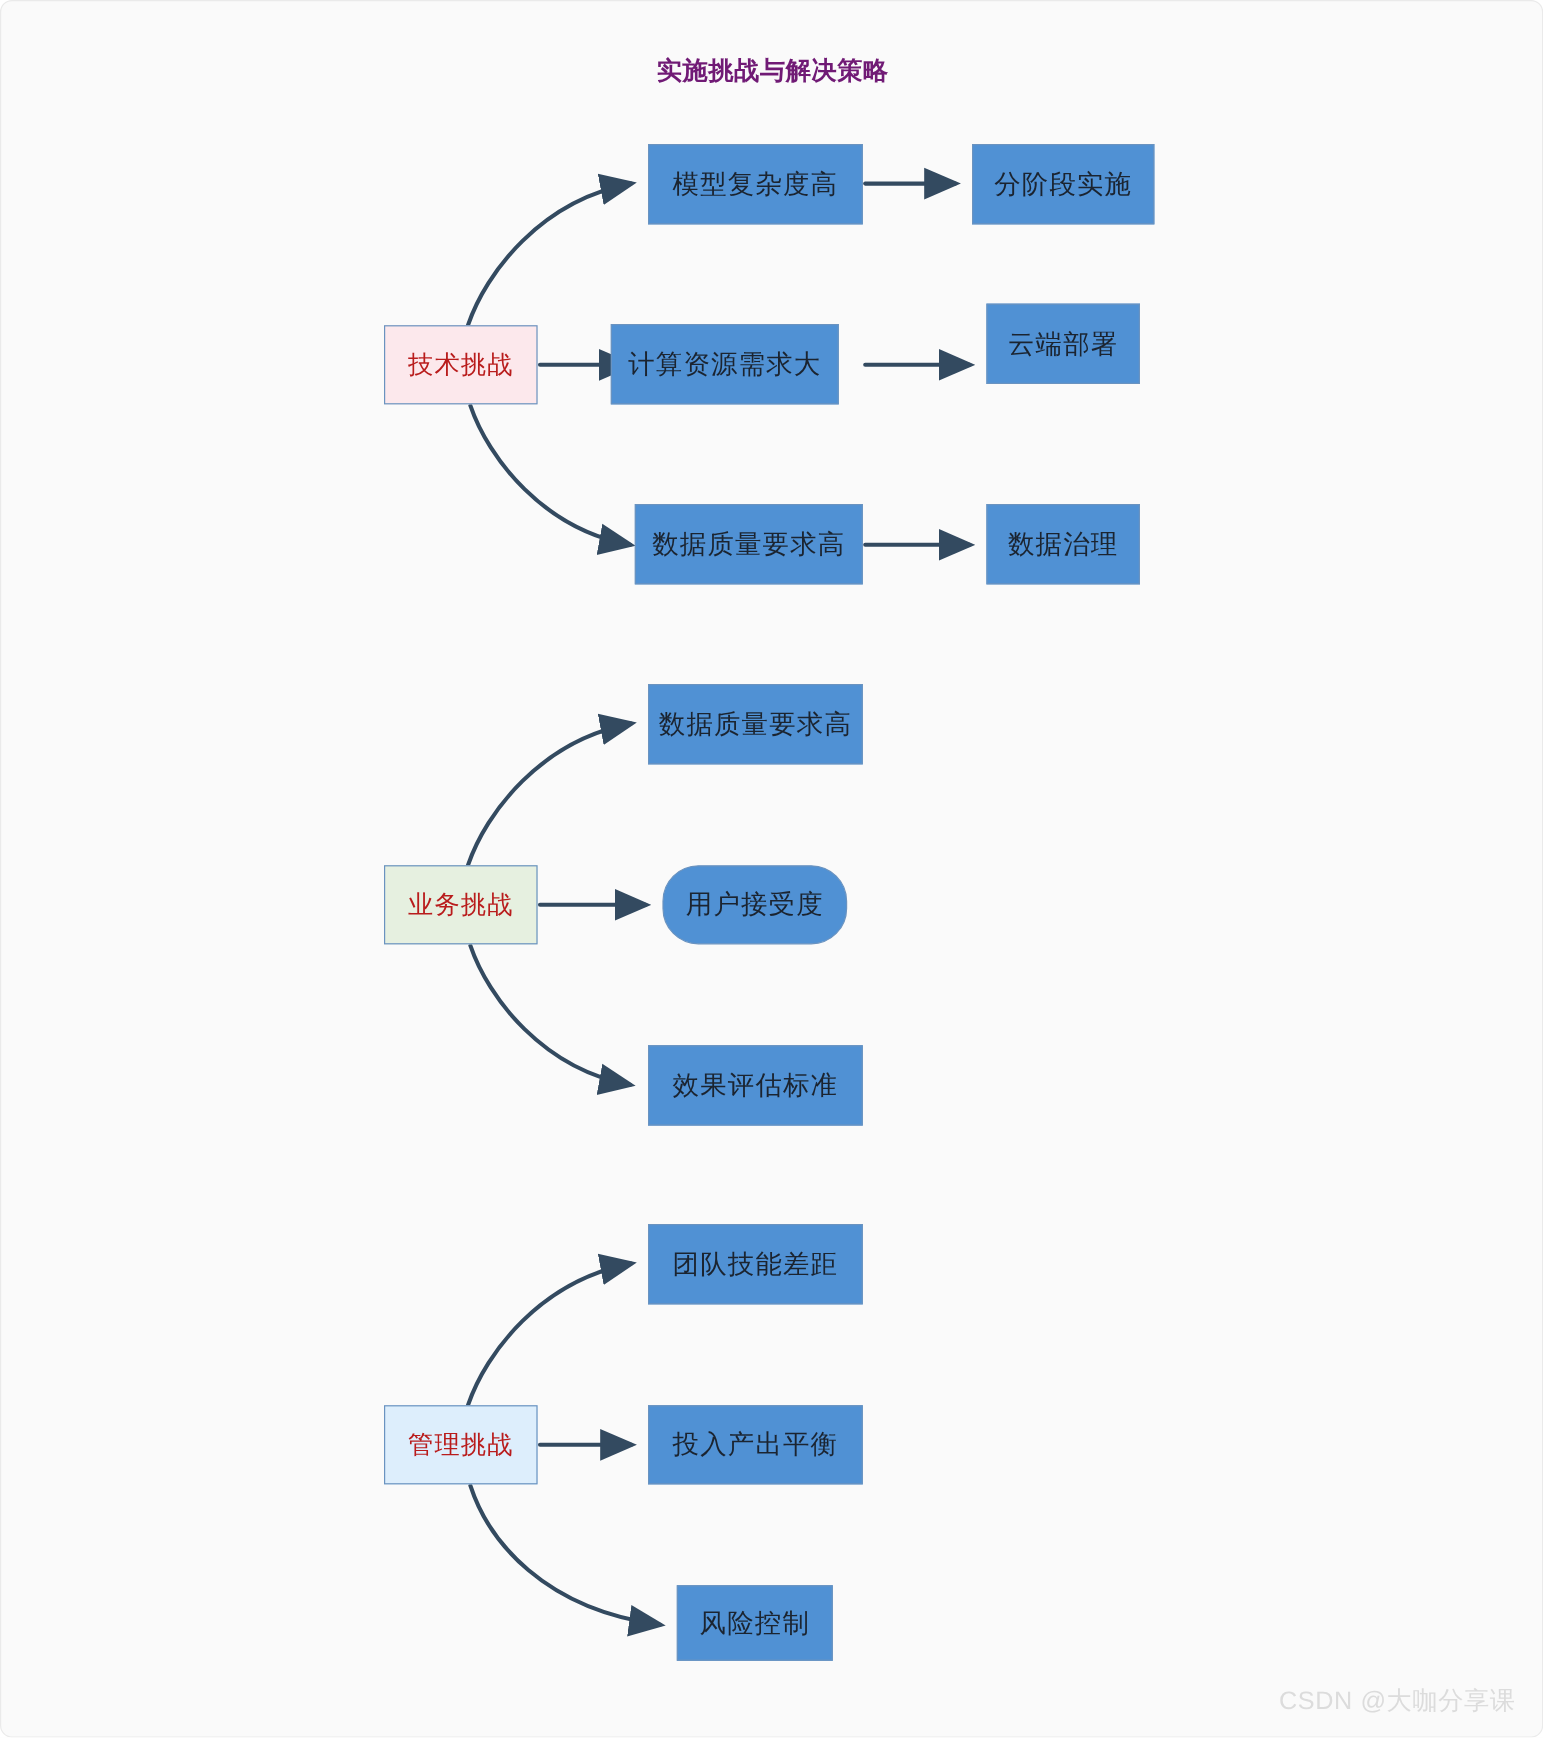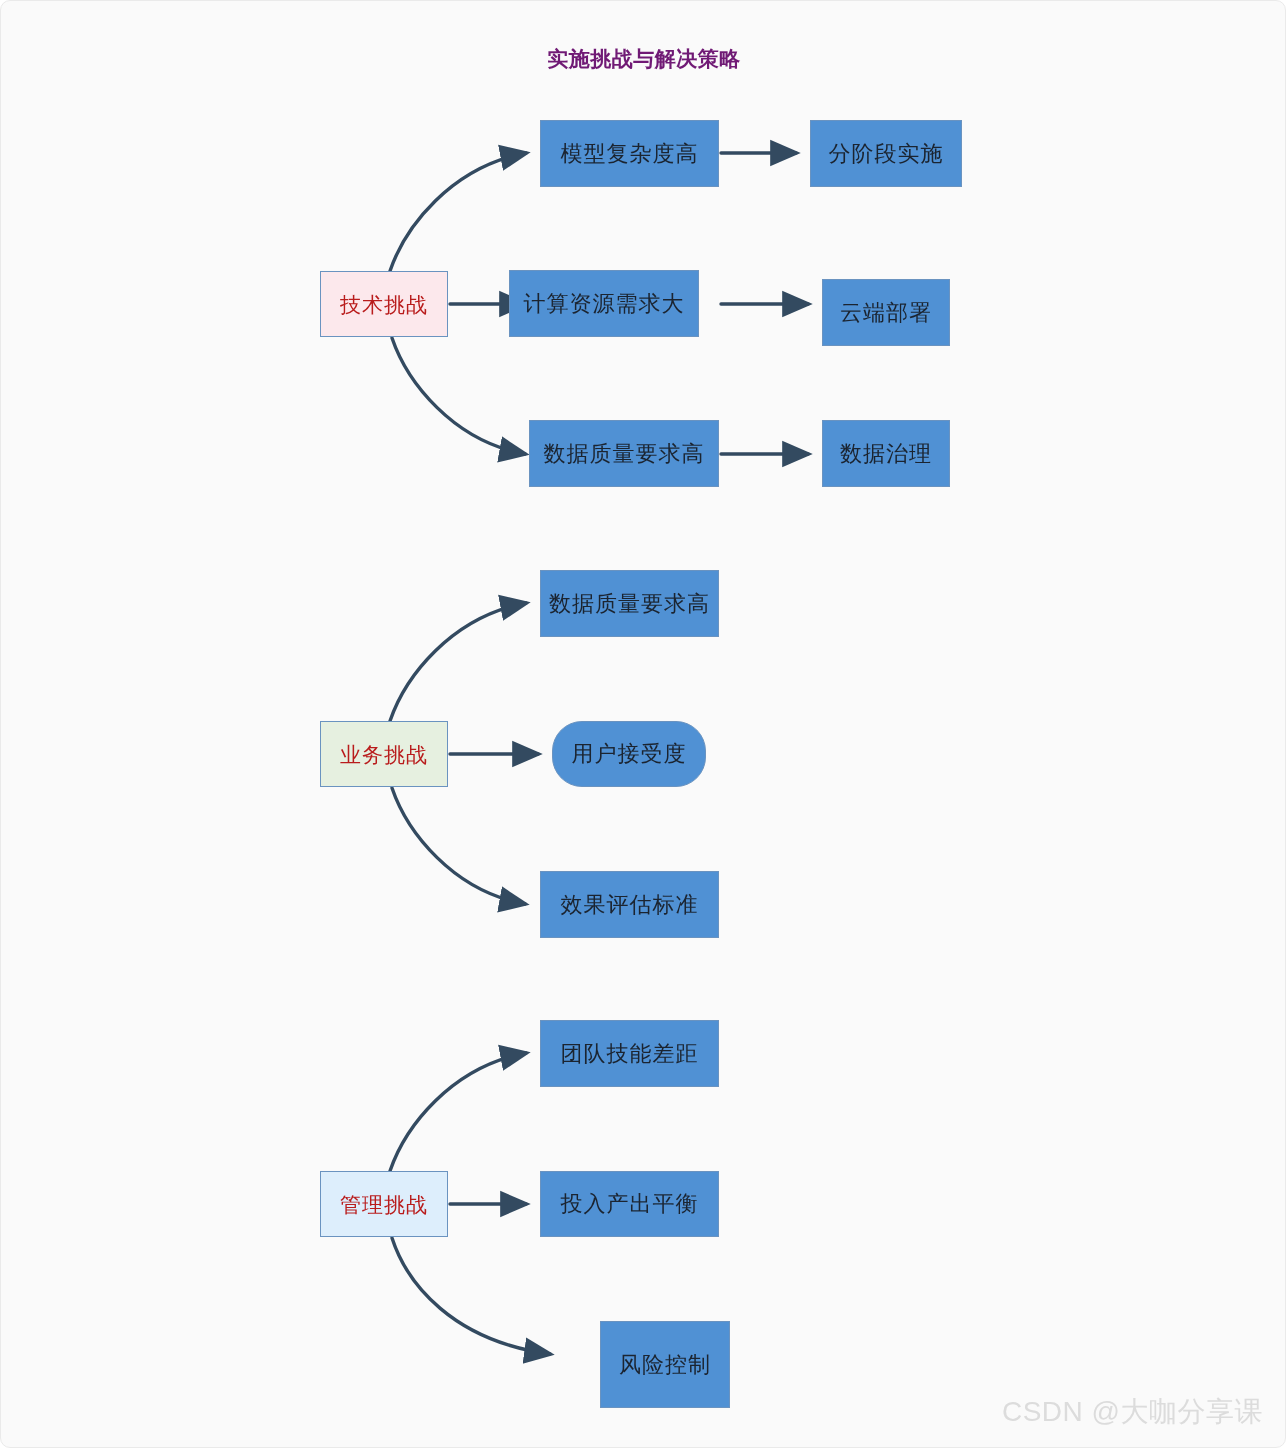--- a/index.html
+++ b/index.html
@@ -56,21 +56,21 @@
     font-size: 21px;
   }
   .node.leaf {
     background: #5091d4;
     color: #1b2430;
   }
   .watermark {
     position: absolute;
     right: 22px;
     bottom: 16px;
-    font-size: 28px;
+    font-size: 21px;
     color: #dcdcdc;
     letter-spacing: 0.5px;
     white-space: nowrap;
   }
 </style>
 </head>
 <body>
 
 <div id="canvas">
 
@@ -109,21 +109,21 @@
   </div>
   <div class="node leaf" style="left:508px; top:269px; width:190px; height:67px;">
     <span>计算资源需求大</span>
   </div>
   <div class="node leaf" style="left:528px; top:419px; width:190px; height:67px;">
     <span>数据质量要求高</span>
   </div>
   <div class="node leaf" style="left:809px; top:119px; width:152px; height:67px;">
     <span>分阶段实施</span>
   </div>
-  <div class="node leaf" style="left:821px; top:278px; width:128px; height:67px;">
+  <div class="node leaf" style="left:821px; top:252px; width:128px; height:67px;">
     <span>云端部署</span>
   </div>
   <div class="node leaf" style="left:821px; top:419px; width:128px; height:67px;">
     <span>数据治理</span>
   </div>
 
   <div class="node root" style="left:319px; top:720px; width:128px; height:66px; background:#e6f0e0;">
     <span>业务挑战</span>
   </div>
   <div class="node leaf" style="left:539px; top:569px; width:179px; height:67px;">
@@ -138,19 +138,19 @@
 
   <div class="node root" style="left:319px; top:1170px; width:128px; height:66px; background:#ddeefc;justify-content:center;">
     <span>管理挑战</span>
   </div>
   <div class="node leaf" style="left:539px; top:1019px; width:179px; height:67px;">
     <span>团队技能差距</span>
   </div>
   <div class="node leaf" style="left:539px; top:1170px; width:179px; height:66px;">
     <span>投入产出平衡</span>
   </div>
-  <div class="node leaf" style="left:563px; top:1320px; width:130px; height:87px;margin-left:36px;">
+  <div class="node leaf" style="left:563px; top:1320px; width:130px; height:63px;">
     <span>风险控制</span>
   </div>
 
   <div class="watermark">CSDN @大咖分享课</div>
 
 </div>
 
 </body></html>

